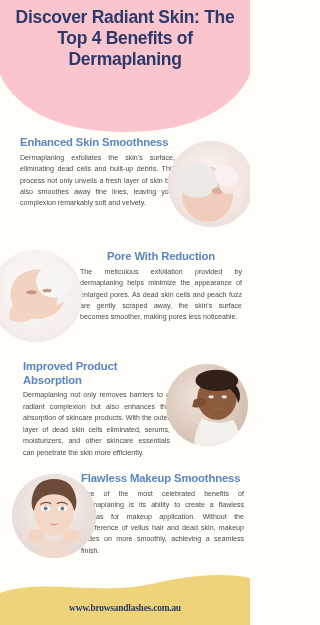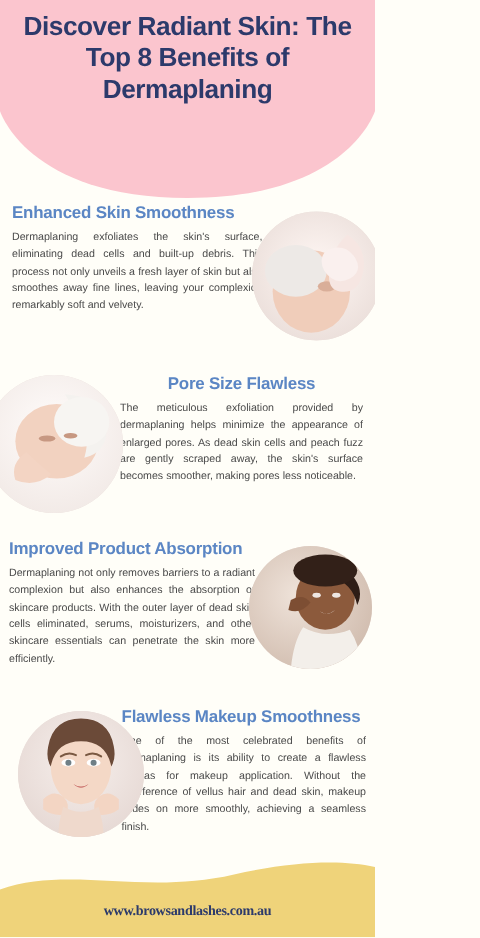--- a/index.html
+++ b/index.html
@@ -33,32 +33,32 @@
     text-align:justify; margin-top:3px;
   }
   .photo {
     position:absolute; border-radius:50%; overflow:hidden;
     background:#EADFDA;
   }
   .photo svg { display:block; width:100%; height:100%; }
 
   
   #sec1 { top:136px; }
-  #sec1 .txtwrap { width:175px; padding-left:8px; }
+  #sec1 .txtwrap { width:175px; padding-left:20px; }
   #sec1 .photo { right:-4px; top:5px; width:86px; height:86px; }
 
   
   #sec2 { top:250px; }
   #sec2 .txtwrap { width:168px; margin-left:80px; padding-right:6px; }
   #sec2 .sec-head { text-align:center; }
   #sec2 .photo { left:-10px; top:0px; width:92px; height:92px; }
 
   
   #sec3 { top:360px; }
-  #sec3 .txtwrap { width:170px; padding-left:6px; }
+  #sec3 .txtwrap { width:170px; padding-left:23px; }
   #sec3 .photo { right:2px; top:4px; width:82px; height:82px; }
 
   
   #sec4 { top:472px; }
   #sec4 .txtwrap { width:167px; margin-left:81px; padding-right:4px; }
   #sec4 .photo { left:12px; top:2px; width:84px; height:84px; }
 
   
   #footer-band { position:absolute; left:0; bottom:0; width:250px; height:58px; }
   #footer-band svg { display:block; width:250px; height:58px; }
@@ -71,21 +71,21 @@
 </head>
 <body>
 
 <div id="page">
 
   <div id="header-band">
     <svg viewBox="0 0 250 132" preserveAspectRatio="none" aria-hidden="true">
       <path d="M0,0 L250,0 L250,74 C250,74 232,132 125,132 C18,132 0,74 0,74 Z" fill="#FBC5CE"></path>
     </svg>
   </div>
-  <div id="header-title">Discover Radiant Skin: The Top 8 Benefits of Dermaplaning</div>
+  <div id="header-title">Discover Radiant Skin: The Top 4 Benefits of Dermaplaning</div>
 
   <div class="section" id="sec1">
     <div class="txtwrap">
       <div class="sec-head">Enhanced Skin Smoothness</div>
       <div class="sec-body">Dermaplaning exfoliates the skin's surface, eliminating dead cells and built-up debris. This process not only unveils a fresh layer of skin but also smoothes away fine lines, leaving your complexion remarkably soft and velvety.</div>
     </div>
     <div class="photo">
       <svg viewBox="0 0 100 100" aria-hidden="true">
         <defs>
           <radialGradient id="g1" cx="50%" cy="45%" r="72%">
@@ -98,21 +98,21 @@
         <ellipse cx="34" cy="46" rx="24" ry="20" fill="#EDE9E6"></ellipse>
         <ellipse cx="58" cy="58" rx="7" ry="4" fill="#D9AE99"></ellipse>
         <path d="M74,18 q16,10 12,30 q-4,16 -18,14 q-10,-2 -8,-16 q2,-18 14,-28 Z" fill="#F6E6E2"></path>
         <path d="M58,30 q14,-6 22,6 q6,10 -4,16 q-12,6 -20,-6 q-5,-10 2,-16 Z" fill="#FAF0EE"></path>
       </svg>
     </div>
   </div>
 
   <div class="section" id="sec2">
     <div class="txtwrap">
-      <div class="sec-head">Pore Size Flawless</div>
+      <div class="sec-head">Pore With Reduction</div>
       <div class="sec-body">The meticulous exfoliation provided by dermaplaning helps minimize the appearance of enlarged pores. As dead skin cells and peach fuzz are gently scraped away, the skin's surface becomes smoother, making pores less noticeable.</div>
     </div>
     <div class="photo">
       <svg viewBox="0 0 100 100" aria-hidden="true">
         <defs>
           <radialGradient id="g2" cx="50%" cy="40%" r="75%">
             <stop offset="0%" stop-color="#FFFCFB"></stop>
               <stop offset="100%" stop-color="#EFE6E2"></stop>
           </radialGradient>
         </defs>

